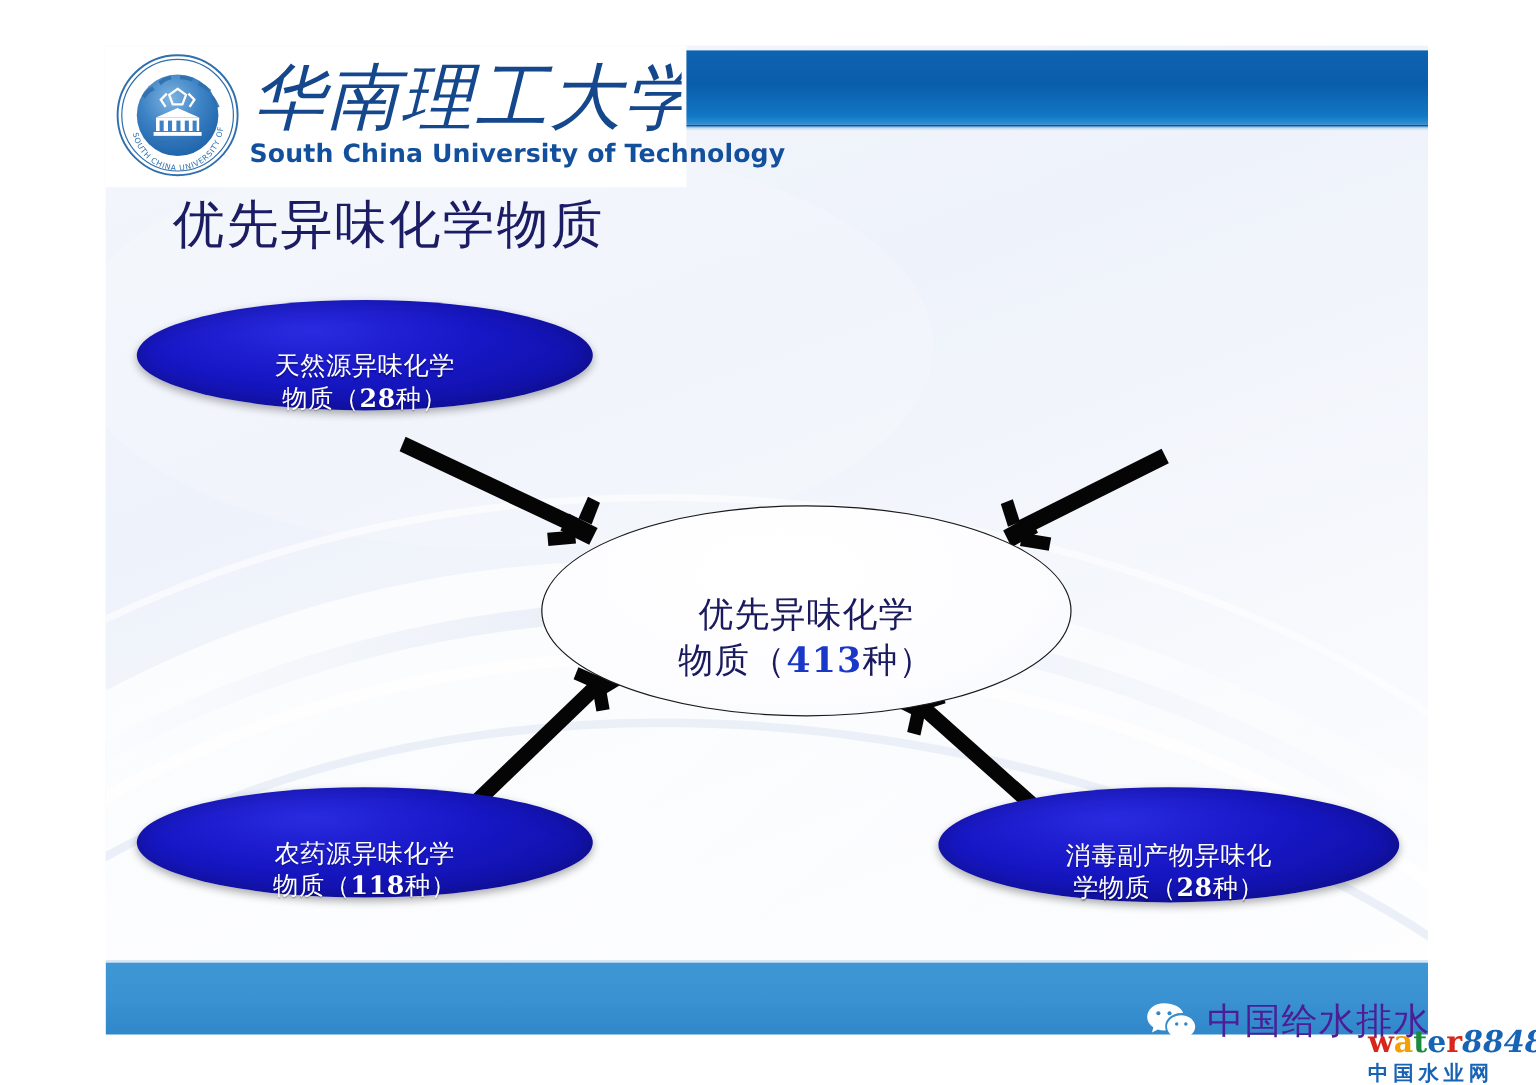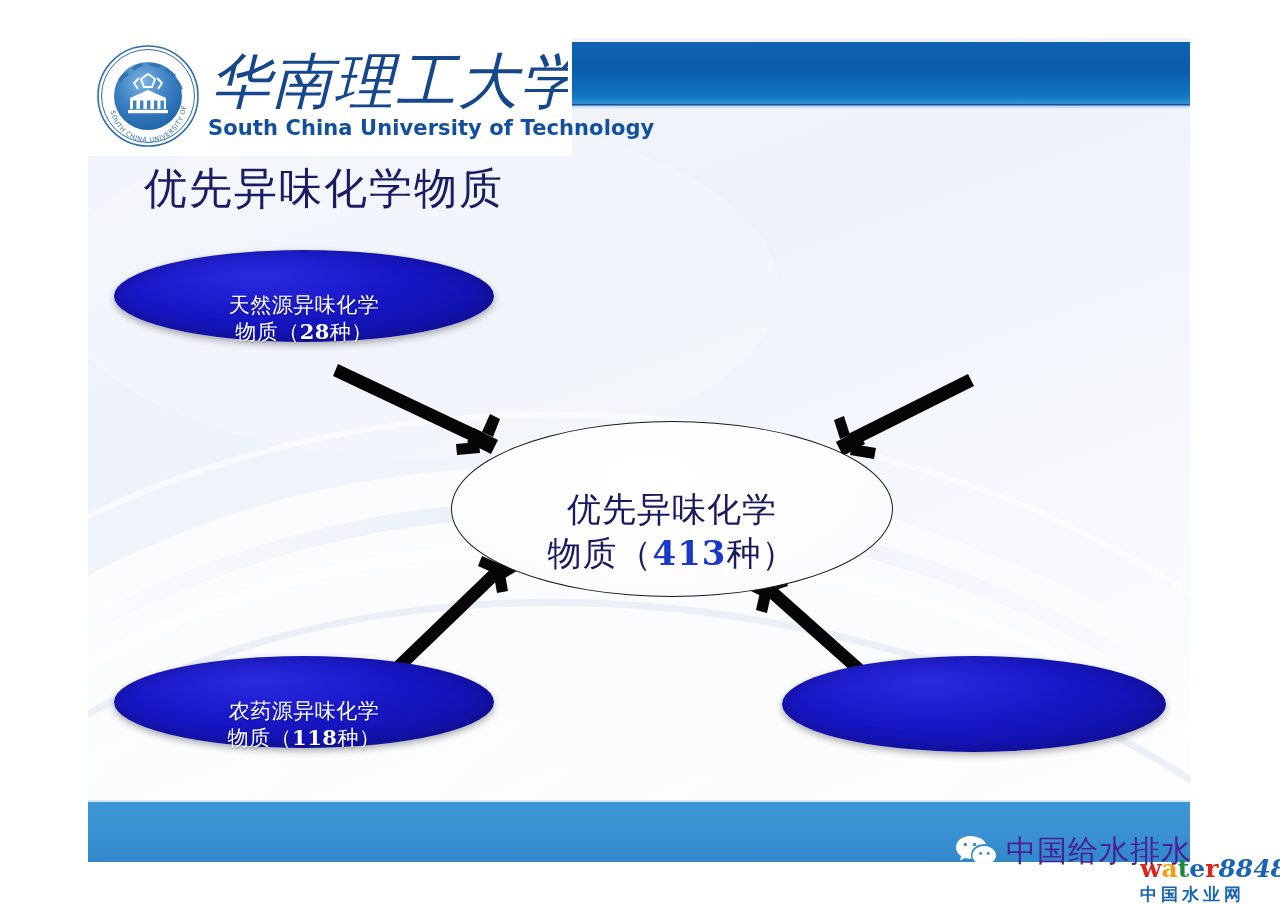--- a/index.html
+++ b/index.html
@@ -43,21 +43,21 @@
         text-align:center;box-sizing:border-box;}
   .node .txt{position:relative;z-index:2;line-height:1.28;white-space:pre-line;margin-top:45px;}
 
   .node.src{color:#ffffff;font-size:21px;letter-spacing:.5px;
             font-family:"DejaVu Serif","Liberation Serif",serif;
             text-shadow:0 1px 1px rgba(0,0,0,.35);}
   .node.src .ell{position:absolute;inset:0;border-radius:50%;
      background:radial-gradient(ellipse at 38% 28%,#2a2ae0 0%,#1717c6 42%,#1111a8 78%,#0c0c86 100%);
      box-shadow:0 3px 7px rgba(0,0,0,.33), inset 0 0 18px rgba(0,0,0,.22);}
 
-  .node.center{color:#1a1a5e;font-size:34px;letter-spacing:1px;
+  .node.center{color:#1a1a5e;font-size:29px;letter-spacing:1px;
                font-family:"DejaVu Serif","Liberation Serif",serif;}
   .node.center .ell{position:absolute;inset:0;border-radius:50%;
      background:radial-gradient(ellipse at 45% 32%,#ffffff 0%,#fdfdff 60%,#f4f6fb 100%);
      border:1.6px solid #1a1a1a;}
 
   .num{font-weight:bold;}
   .num.big{color:#1a38c8;}
 
   #footer-bar{position:absolute;left:0px;top:762px;width:1102px;height:62px;
      background:linear-gradient(to bottom,#3e96d4 0%,#3a92d2 50%,#2f86c9 100%);
@@ -209,20 +209,21 @@
       </div>
 
 
       <div class="node src" style="left:26px;top:618px;width:380px;height:92px;">
         <div class="ell"></div>
         <div class="txt"><span>农药源异味化学</span><br><span>物质（</span><span class="num">118</span><span>种）</span></div>
       </div>
 
       <div class="node src" style="left:694px;top:618px;width:384px;height:96px;">
         <div class="ell"></div>
+        <div class="txt"><span>消毒副产物异味化</span><br><span>学物质（</span><span class="num">28</span><span>种）</span></div>
       </div>
 
       <div class="node center" style="left:363px;top:383px;width:442px;height:176px;">
         <div class="ell"></div>
         <div class="txt"><span>优先异味化学</span><br><span>物质（</span><span class="num big">413</span><span>种）</span></div>
       </div>
     </div>
 
     <div id="footer-bar"></div>
   </div>

